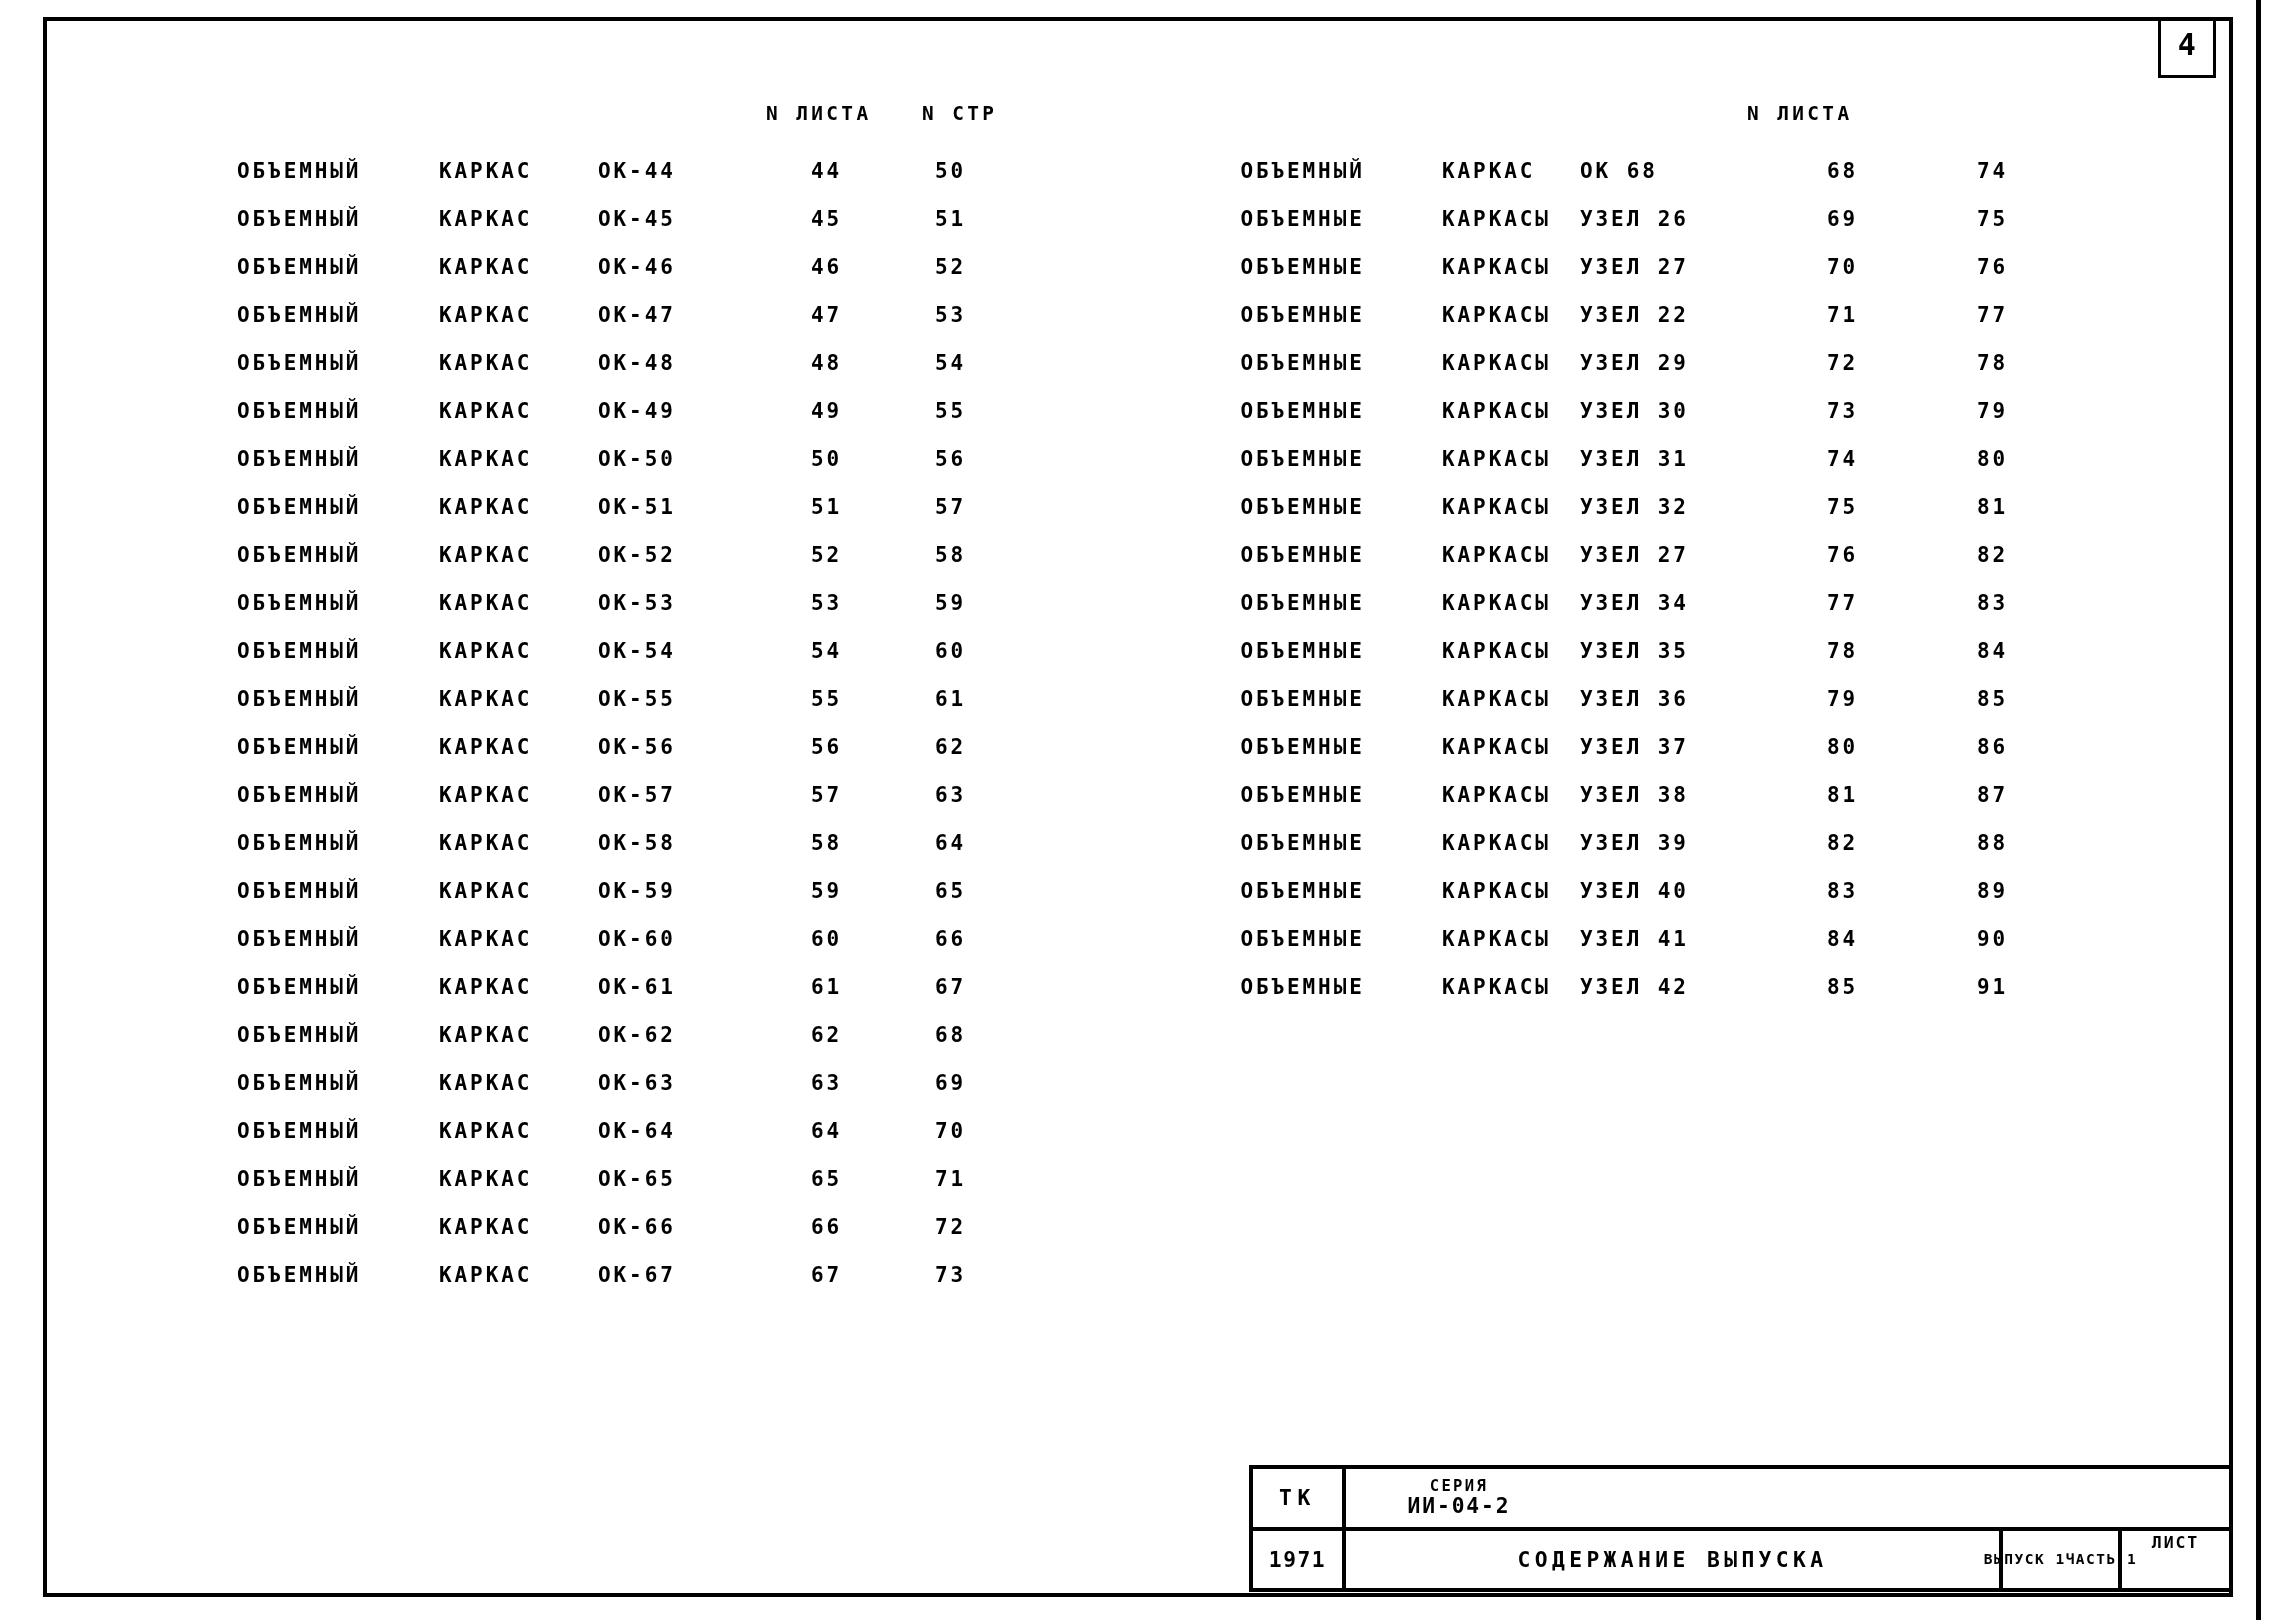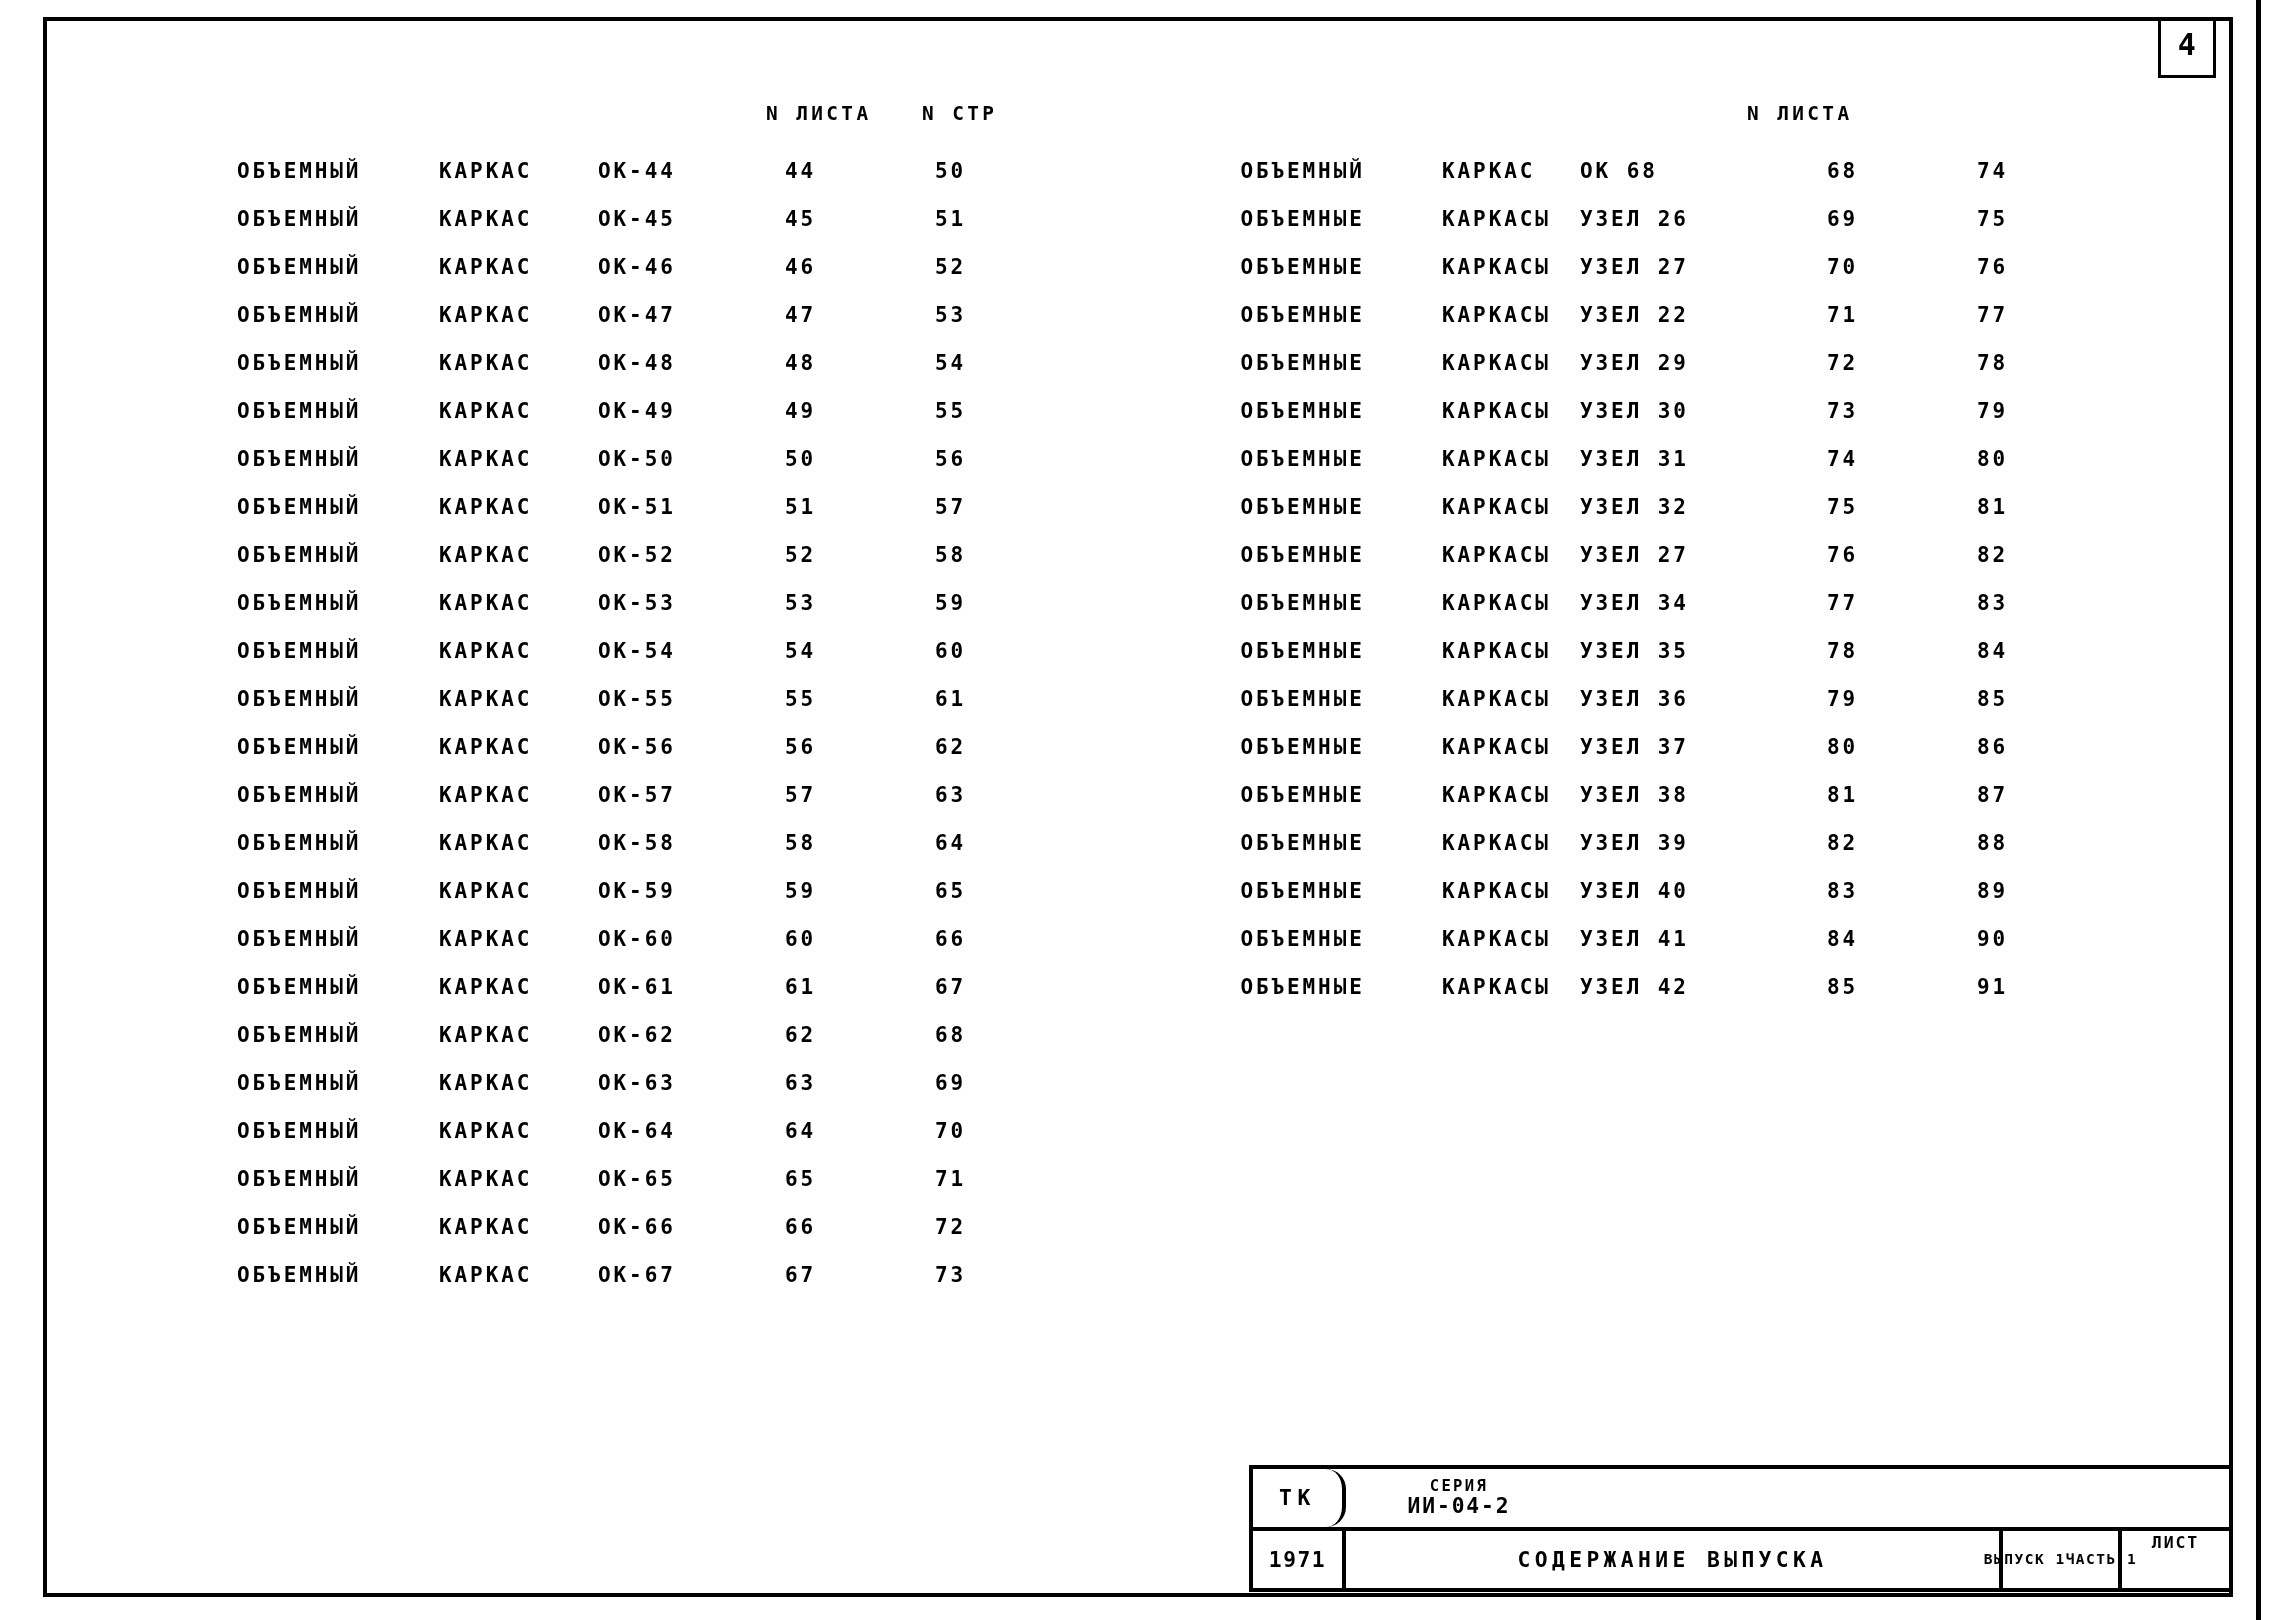--- a/index.html
+++ b/index.html
@@ -95,21 +95,21 @@
     letter-spacing: 2.9px;
     color: #000;
     white-space: nowrap;
     line-height: 23px;
   }
 
   
   #table-left  .c-name  { left: 237px; }
   #table-left  .c-type  { left: 439px; }
   #table-left  .c-mark  { left: 598px; }
-  #table-left  .c-sheet { left: 785px; width: 53px; text-align: left; }
+  #table-left  .c-sheet { left: 811px; width: 53px; text-align: left; }
   #table-left  .c-page  { left: 935px; width: 53px; text-align: left; }
 
   
   #table-right .c-name  { left: 19.4px; }
   #table-right .c-type  { left: 221px; }
   #table-right .c-mark  { left: 359px; }
   #table-right .c-sheet { left: 606px; width: 53px; text-align: left; }
   #table-right .c-page  { left: 756px; width: 53px; text-align: left; }
 
   
@@ -131,21 +131,21 @@
   }
   .tb-row.top { border-bottom: 4.4px solid #000; }
 
   .tb-cell {
     position: relative;
     box-sizing: border-box;
     display: flex;
     align-items: center;
     justify-content: center;
   }
-  .tb-org   { width: 93px; border-right: 4.4px solid #000; border-radius: 20px; }
+  .tb-org   { width: 93px; border-right: 4.4px solid #000; }
   .tb-year  { width: 93px; border-right: 4.4px solid #000; }
   .tb-title { flex: 1 1 auto; border-right: 4.4px solid #000; }
   .tb-series{ width: 226px; }
   .tb-issue { width: 119px; border-right: 4.4px solid #000; flex-direction: column; }
   .tb-list  { width: 107px; align-items: flex-start; justify-content: center; padding-top: 2.9px;}
 
   .tb-text {
     font-family: "DejaVu Sans Mono", monospace;
     font-weight: bold;
     color: #000;

